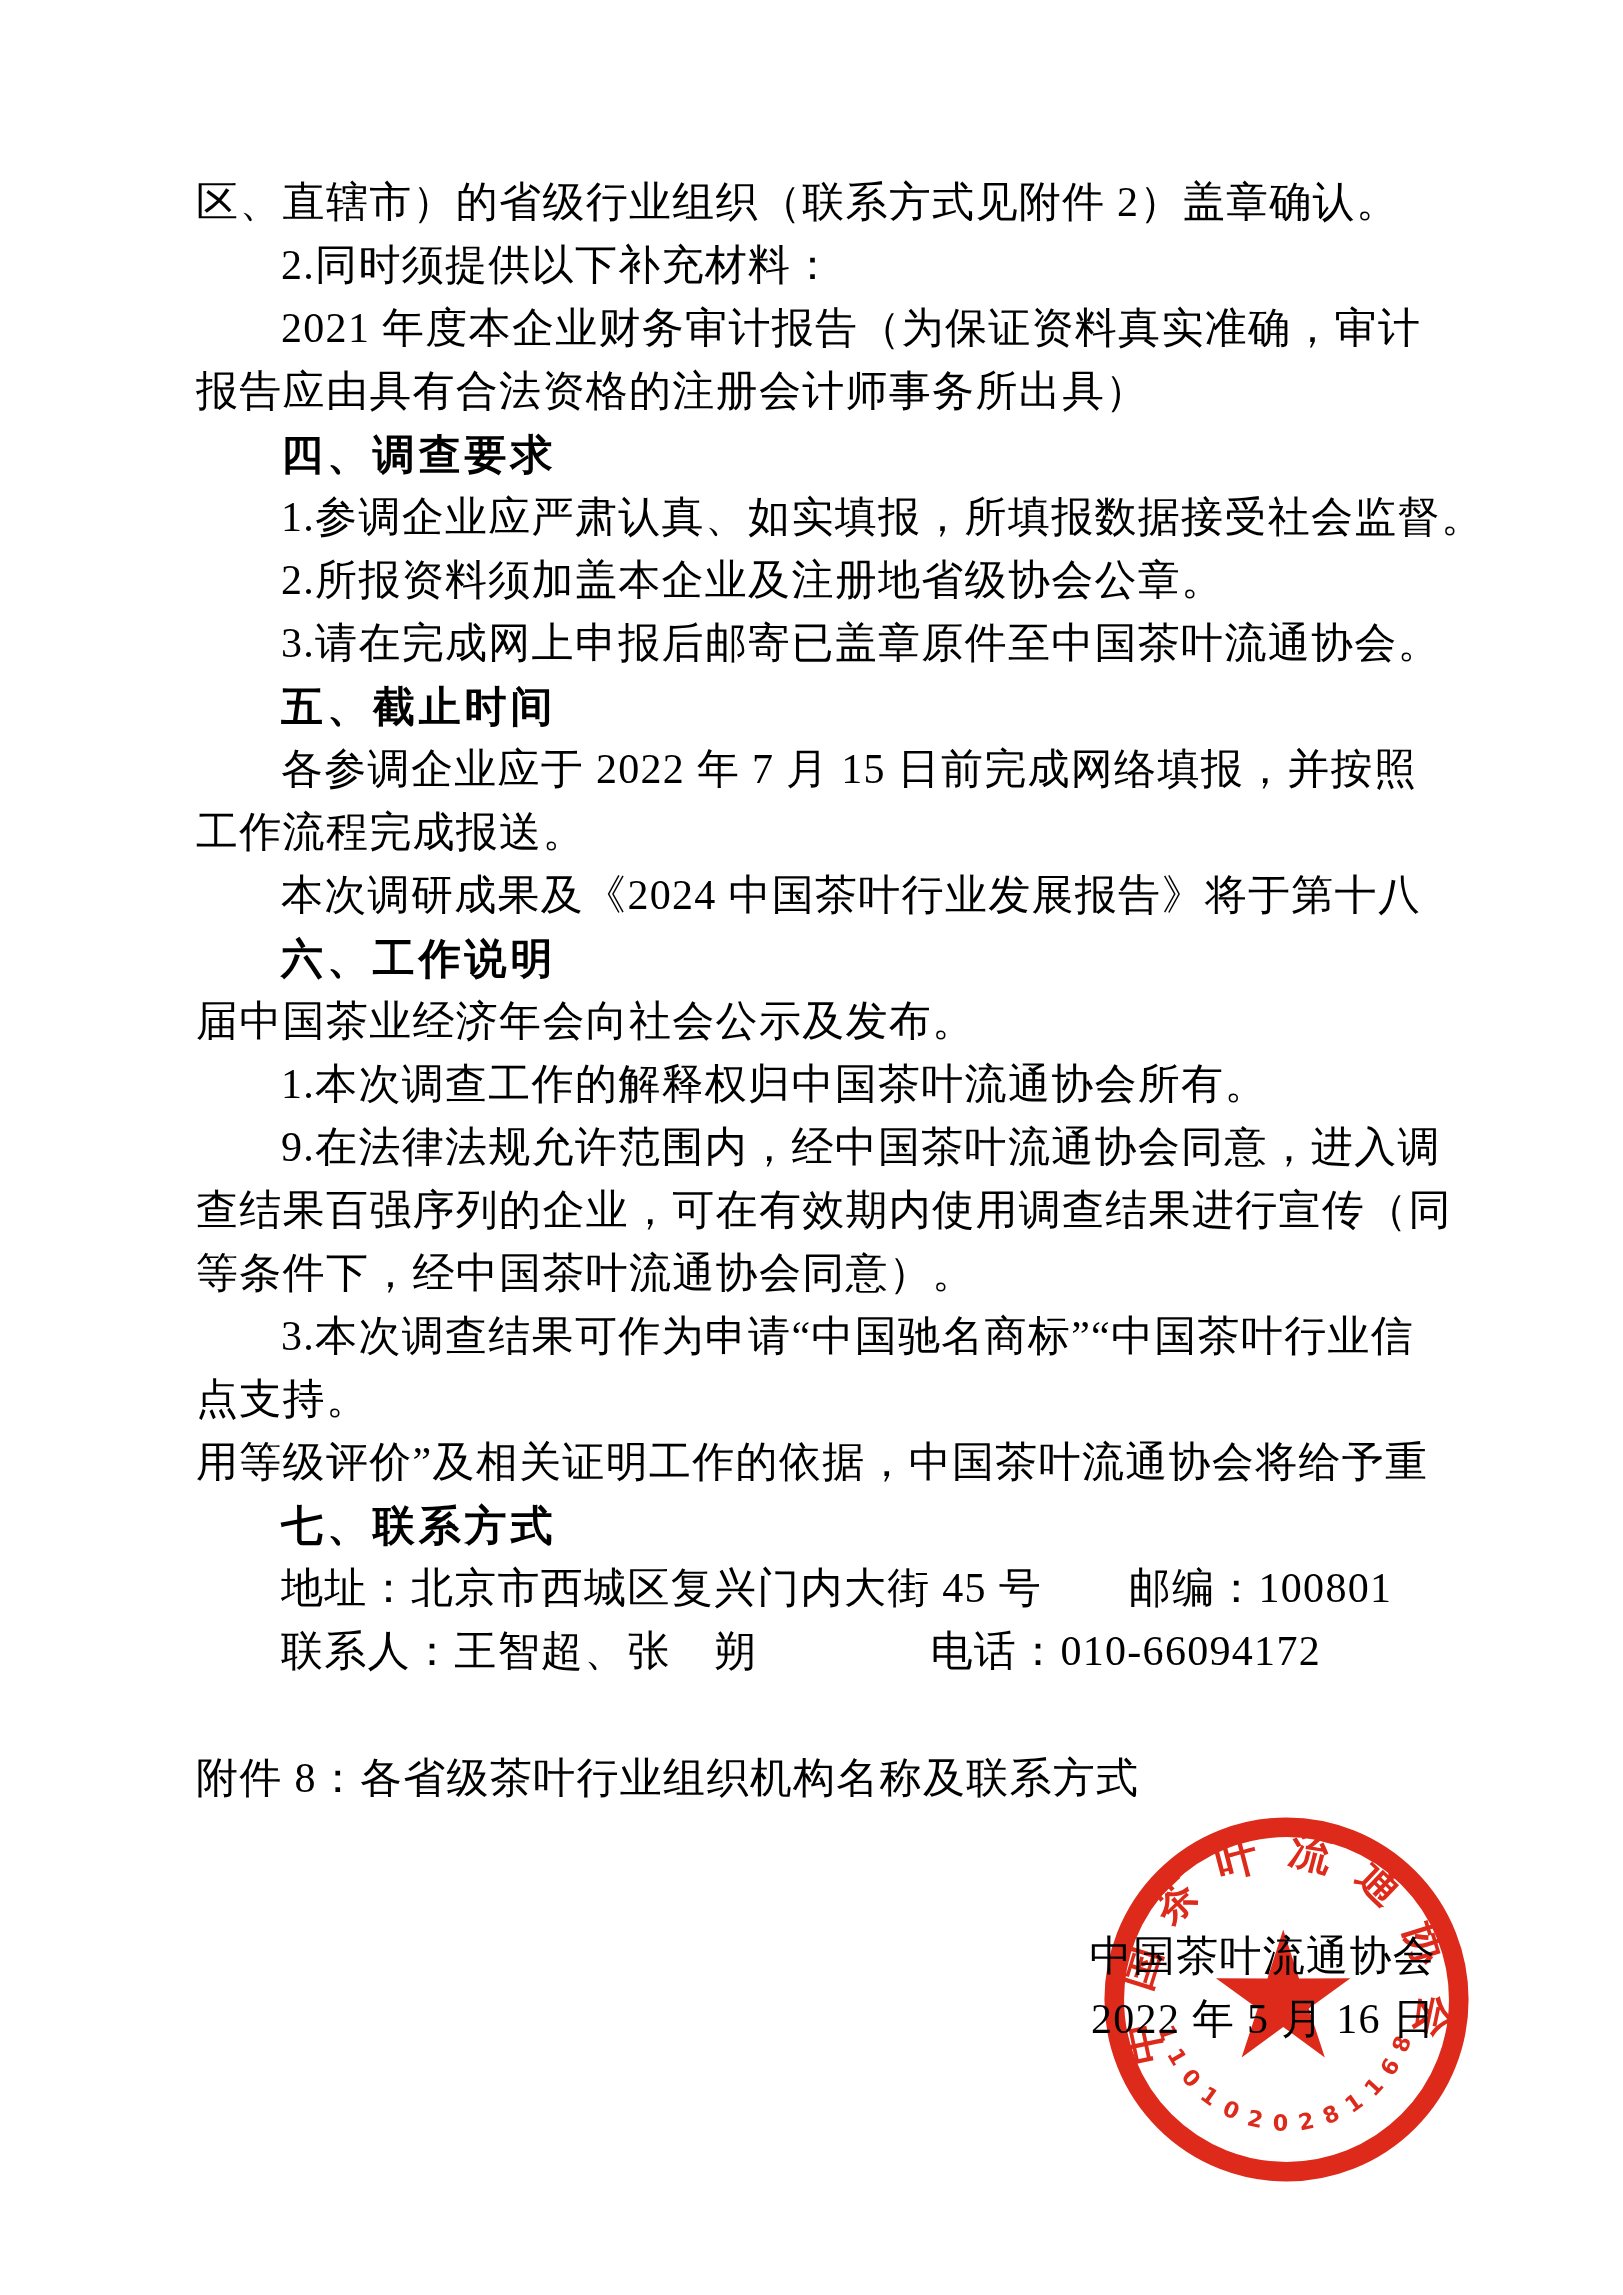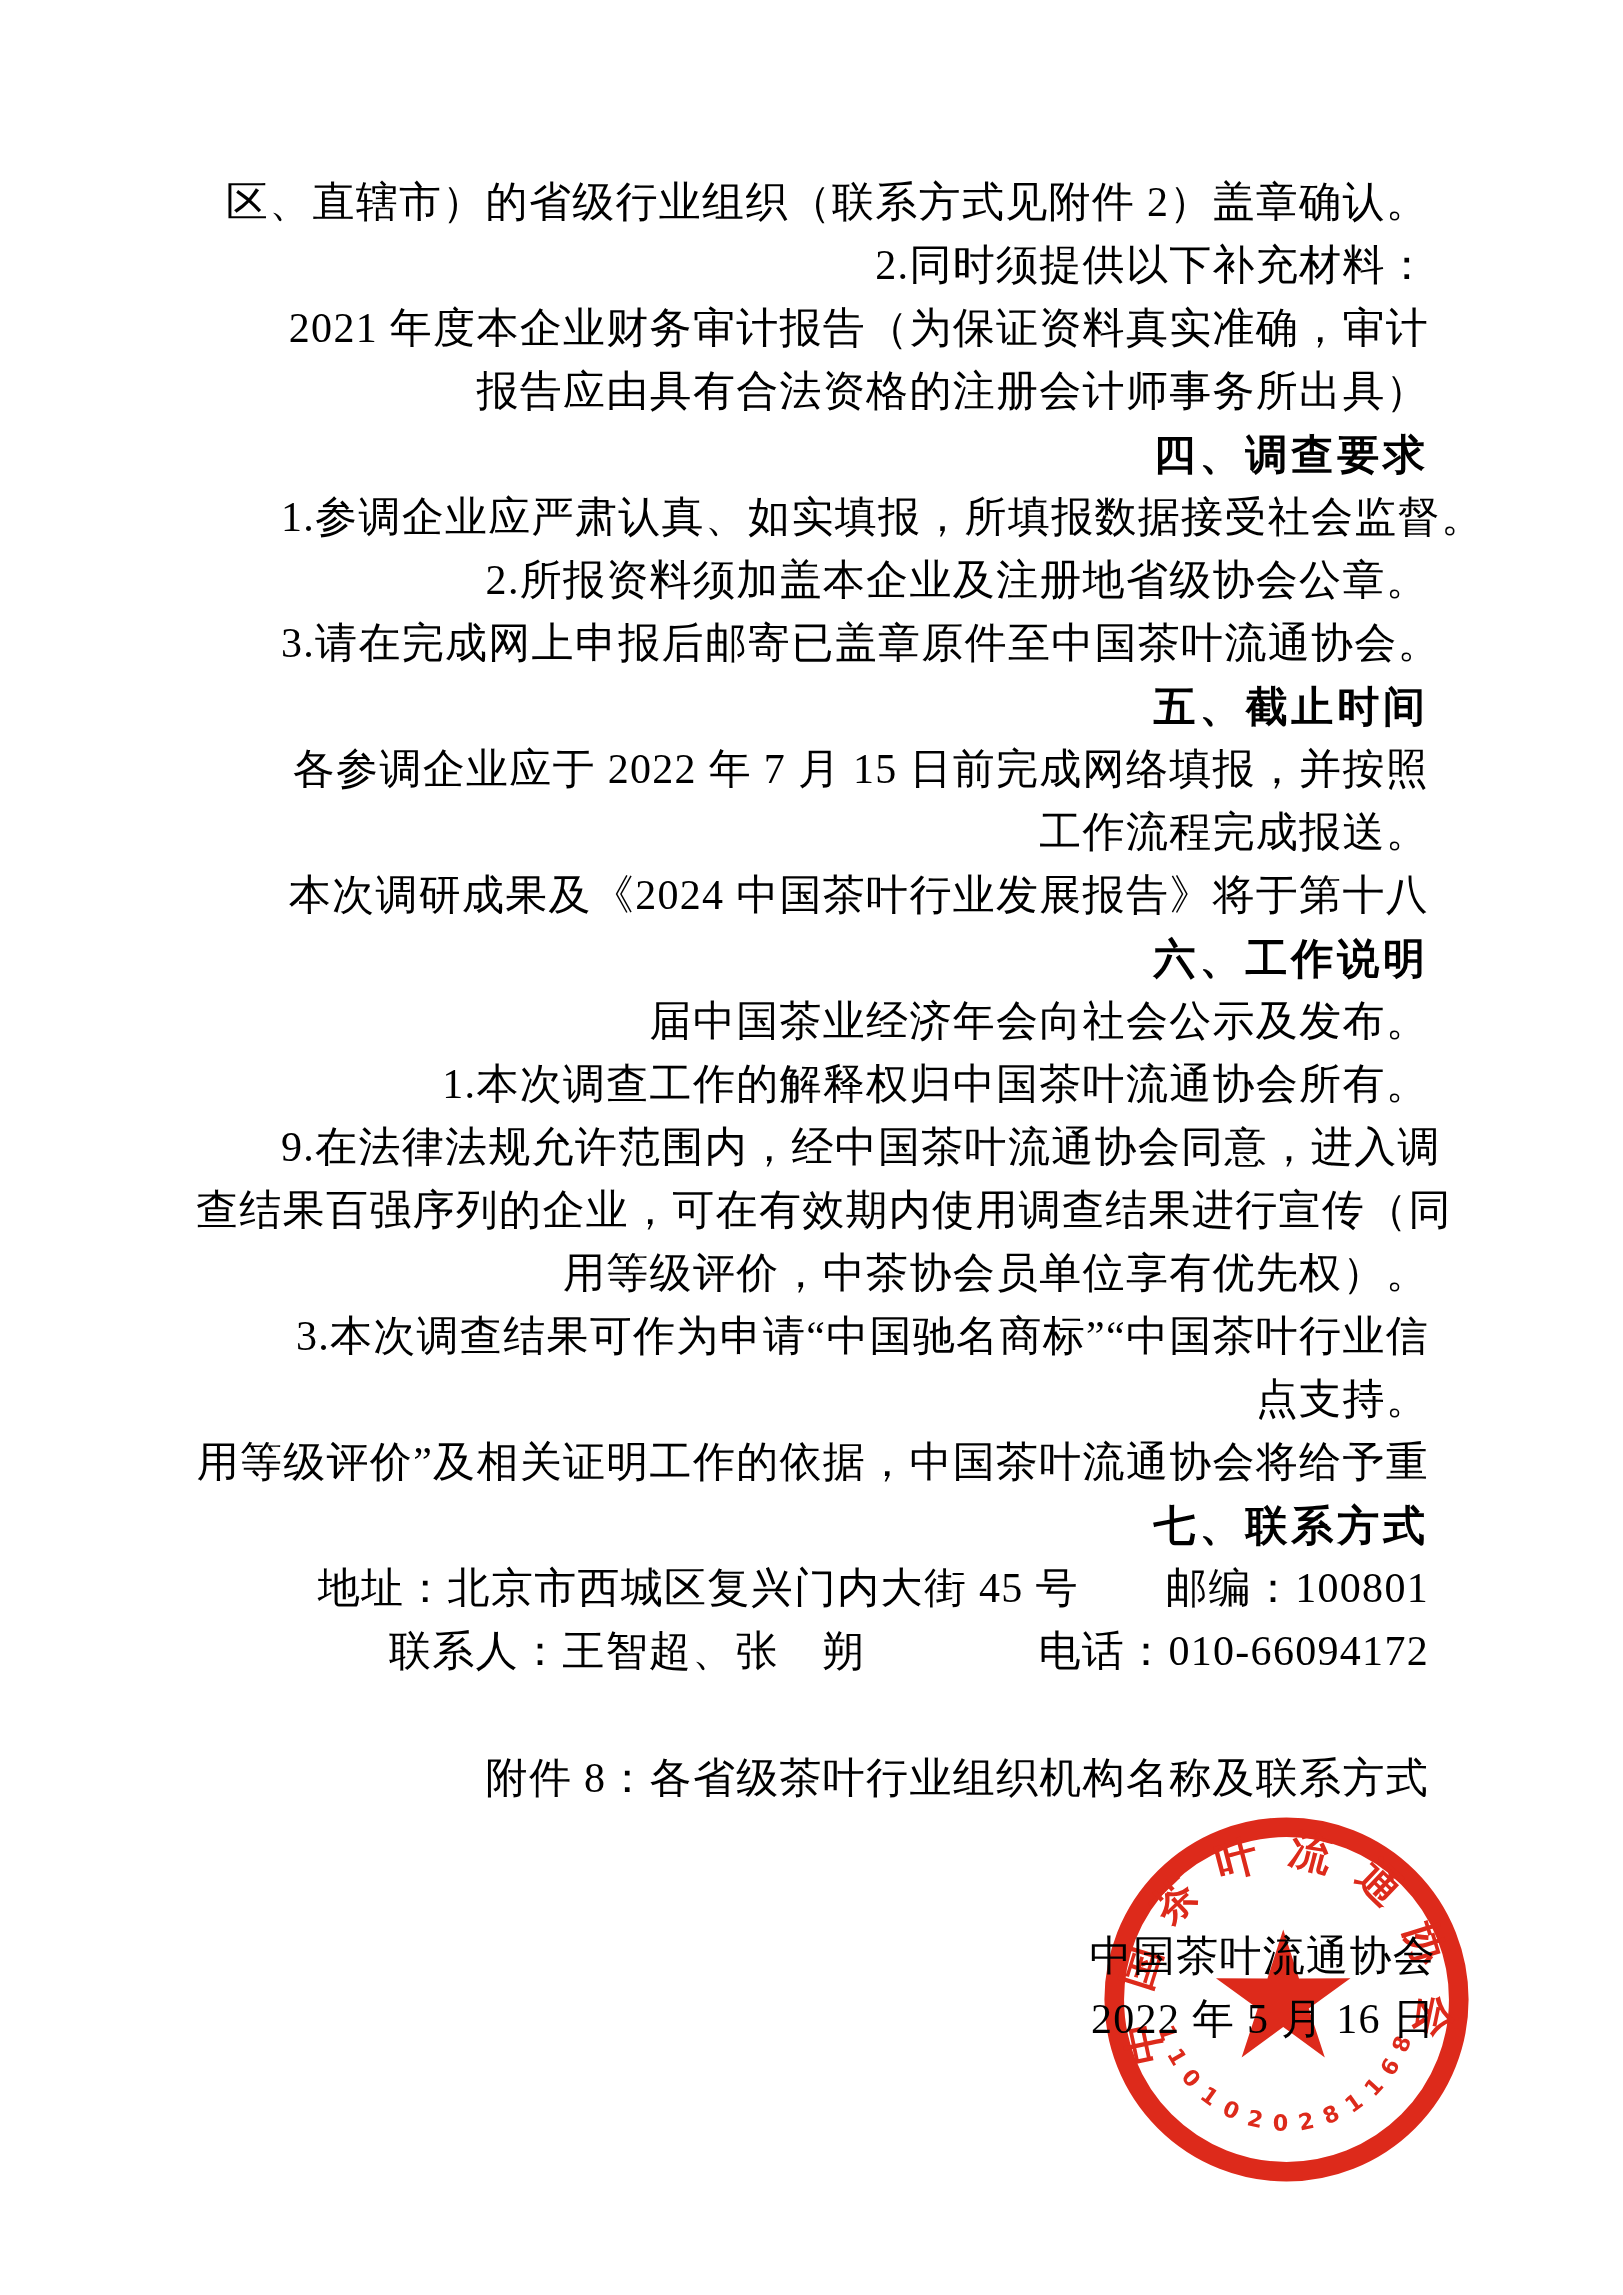--- a/index.html
+++ b/index.html
@@ -12,21 +12,21 @@
     color:#000;
   }
   .content{
     position:absolute;
     left:196px;top:171px;
     width:1233px;
     font-size:42px;
     line-height:63px;
     letter-spacing:1.3px;
   }
-  .line{white-space:nowrap;text-align:right;}
+  .line{white-space:nowrap;}
   .indent{text-indent:85px;}
   .heading{
     font-weight:bold;
     font-family:"Liberation Sans","DejaVu Sans",sans-serif;
     letter-spacing:3.9px;
   }
   .attachments{
     position:absolute;
     left:196px;top:1747px;
     width:1233px;
@@ -79,21 +79,21 @@
     <div class="line indent">3.请在完成网上申报后邮寄已盖章原件至中国茶叶流通协会。</div>
     <div class="line indent heading">五、截止时间</div>
     <div class="line indent">各参调企业应于 2022 年 7 月 15 日前完成网络填报，并按照</div>
     <div class="line">工作流程完成报送。</div>
     <div class="line indent">本次调研成果及《2024 中国茶叶行业发展报告》将于第十八</div>
     <div class="line indent heading">六、工作说明</div>
     <div class="line">届中国茶业经济年会向社会公示及发布。</div>
     <div class="line indent">1.本次调查工作的解释权归中国茶叶流通协会所有。</div>
     <div class="line indent">9.在法律法规允许范围内，经中国茶叶流通协会同意，进入调</div>
     <div class="line">查结果百强序列的企业，可在有效期内使用调查结果进行宣传（同</div>
-    <div class="line">用等级评价，中茶协会员单位享有优先权）。</div>
+    <div class="line">等条件下，经中国茶叶流通协会同意）。</div>
     <div class="line indent">3.本次调查结果可作为申请“中国驰名商标”“中国茶叶行业信</div>
     <div class="line">点支持。</div>
     <div class="line">用等级评价”及相关证明工作的依据，中国茶叶流通协会将给予重</div>
     <div class="line indent heading">七、联系方式</div>
     <div class="line indent">地址：北京市西城区复兴门内大街 45 号　　邮编：100801</div>
     <div class="line indent">联系人：王智超、张　朔　　　　电话：010-66094172</div>
   </div>
 
   <div class="attachments">
     <div class="line">附件 8：各省级茶叶行业组织机构名称及联系方式</div>

